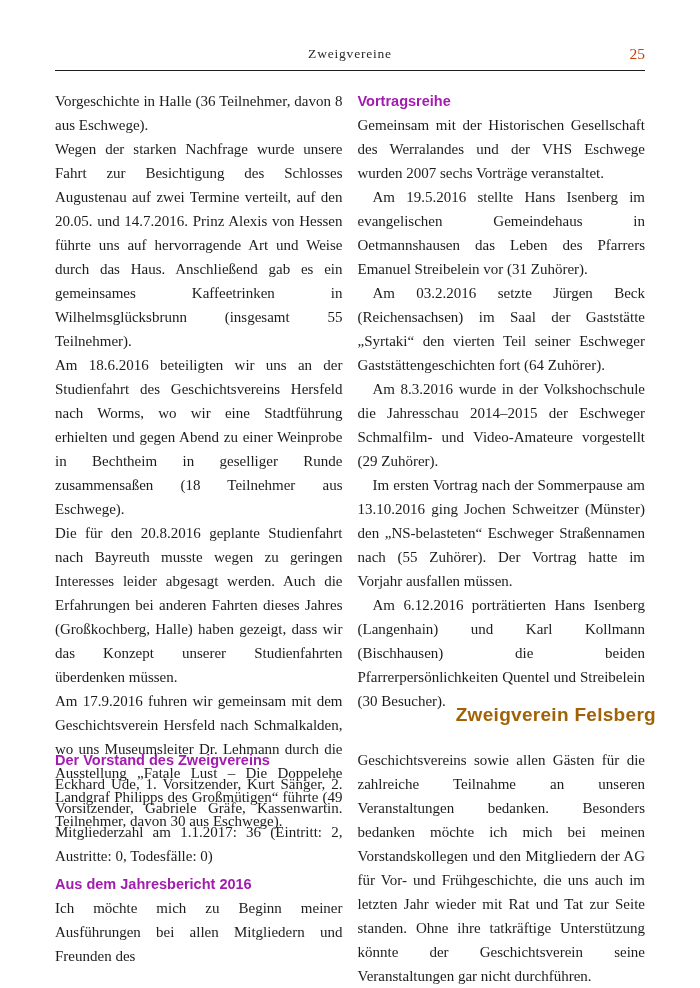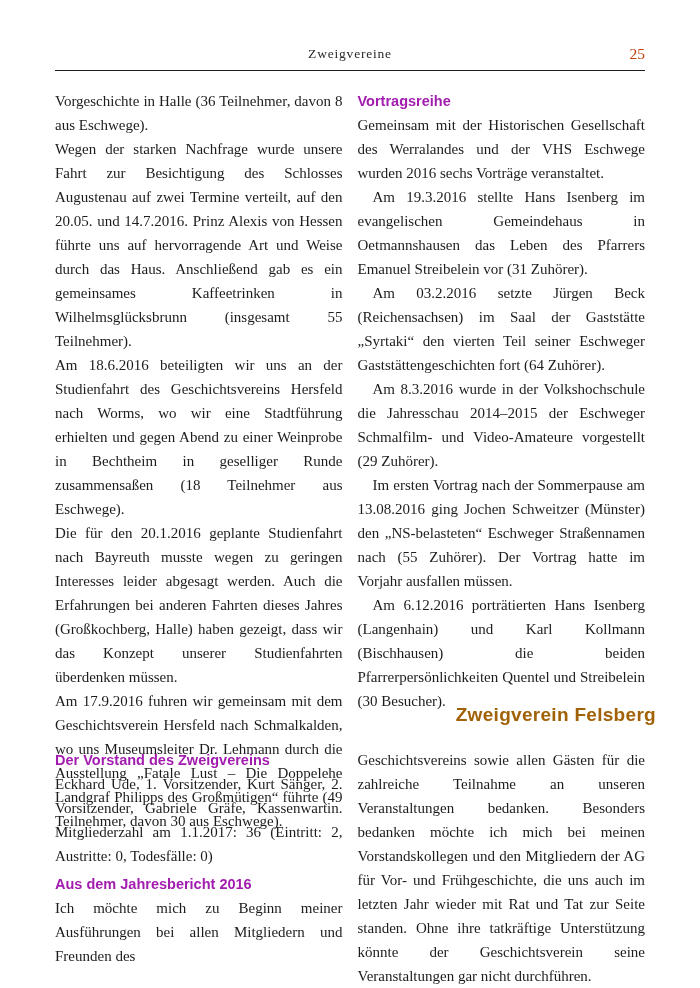--- a/index.html
+++ b/index.html
@@ -105,30 +105,30 @@
     <div class="running-title">Zweigvereine</div>
     <div class="page-number">25</div>
   </div>
   <div class="header-rule"></div>
 
   <main class="cols top-cols">
     <div class="col">
       <p>Vorgeschichte in Halle (36 Teilnehmer, davon 8 aus Eschwege).</p>
       <p>Wegen der starken Nachfrage wurde unsere Fahrt zur Besichtigung des Schlosses Augustenau auf zwei Termine verteilt, auf den 20.05. und 14.7.2016. Prinz Alexis von Hessen führte uns auf hervorragende Art und Weise durch das Haus. Anschließend gab es ein gemeinsames Kaffeetrinken in Wilhelmsglücksbrunn (insgesamt 55 Teilnehmer).</p>
       <p>Am 18.6.2016 beteiligten wir uns an der Studienfahrt des Geschichtsvereins Hersfeld nach Worms, wo wir eine Stadtführung erhielten und gegen Abend zu einer Weinprobe in Bechtheim in geselliger Runde zusammensaßen (18 Teilnehmer aus Eschwege).</p>
-      <p>Die für den 20.1.2016 geplante Studienfahrt nach Bayreuth musste wegen zu geringen Interesses leider abgesagt werden. Auch die Erfahrungen bei anderen Fahrten dieses Jahres (Großkochberg, Halle) haben gezeigt, dass wir das Konzept unserer Studienfahrten überdenken müssen.</p>
+      <p>Die für den 20.8.2016 geplante Studienfahrt nach Bayreuth musste wegen zu geringen Interesses leider abgesagt werden. Auch die Erfahrungen bei anderen Fahrten dieses Jahres (Großkochberg, Halle) haben gezeigt, dass wir das Konzept unserer Studienfahrten überdenken müssen.</p>
       <p>Am 17.9.2016 fuhren wir gemeinsam mit dem Geschichtsverein Hersfeld nach Schmalkalden, wo uns Museumsleiter Dr. Lehmann durch die Ausstellung „Fatale Lust – Die Doppelehe Landgraf Philipps des Großmütigen“ führte (49 Teilnehmer, davon 30 aus Eschwege).</p>
     </div>
     <div class="col">
       <h3 class="col-heading">Vortragsreihe</h3>
-      <p>Gemeinsam mit der Historischen Gesellschaft des Werralandes und der VHS Eschwege wurden 2016 sechs Vorträge veranstaltet.</p>
-      <p class="indent">Am 19.3.2016 stellte Hans Isenberg im evangelischen Gemeindehaus in Oetmannshausen das Leben des Pfarrers Emanuel Streibelein vor (31 Zuhörer).</p>
+      <p>Gemeinsam mit der Historischen Gesellschaft des Werralandes und der VHS Eschwege wurden 2007 sechs Vorträge veranstaltet.</p>
+      <p class="indent">Am 19.5.2016 stellte Hans Isenberg im evangelischen Gemeindehaus in Oetmannshausen das Leben des Pfarrers Emanuel Streibelein vor (31 Zuhörer).</p>
       <p class="indent">Am 03.2.2016 setzte Jürgen Beck (Reichensachsen) im Saal der Gaststätte „Syrtaki“ den vierten Teil seiner Eschweger Gaststättengeschichten fort (64 Zuhörer).</p>
       <p class="indent">Am 8.3.2016 wurde in der Volkshochschule die Jahresschau 2014–2015 der Eschweger Schmalfilm- und Video-Amateure vorgestellt (29 Zuhörer).</p>
-      <p class="indent">Im ersten Vortrag nach der Sommerpause am 13.08.2016 ging Jochen Schweitzer (Münster) den „NS-belasteten“ Eschweger Straßennamen nach (55 Zuhörer). Der Vortrag hatte im Vorjahr ausfallen müssen.</p>
+      <p class="indent">Im ersten Vortrag nach der Sommerpause am 13.10.2016 ging Jochen Schweitzer (Münster) den „NS-belasteten“ Eschweger Straßennamen nach (55 Zuhörer). Der Vortrag hatte im Vorjahr ausfallen müssen.</p>
       <p class="indent">Am 6.12.2016 porträtierten Hans Isenberg (Langenhain) und Karl Kollmann (Bischhausen) die beiden Pfarrerpersönlichkeiten Quentel und Streibelein (30 Besucher).</p>
     </div>
   </main>
 
   <h2 class="section-title">Zweigverein Felsberg</h2>
 
   <section class="cols bottom-cols">
     <div class="col">
       <h3 class="col-heading">Der Vorstand des Zweigvereins</h3>
       <p>Eckhard Ude, 1. Vorsitzender, Kurt Sänger, 2. Vorsitzender, Gabriele Gräfe, Kassenwartin. Mitgliederzahl am 1.1.2017: 36 (Eintritt: 2, Austritte: 0, Todesfälle: 0)</p>

